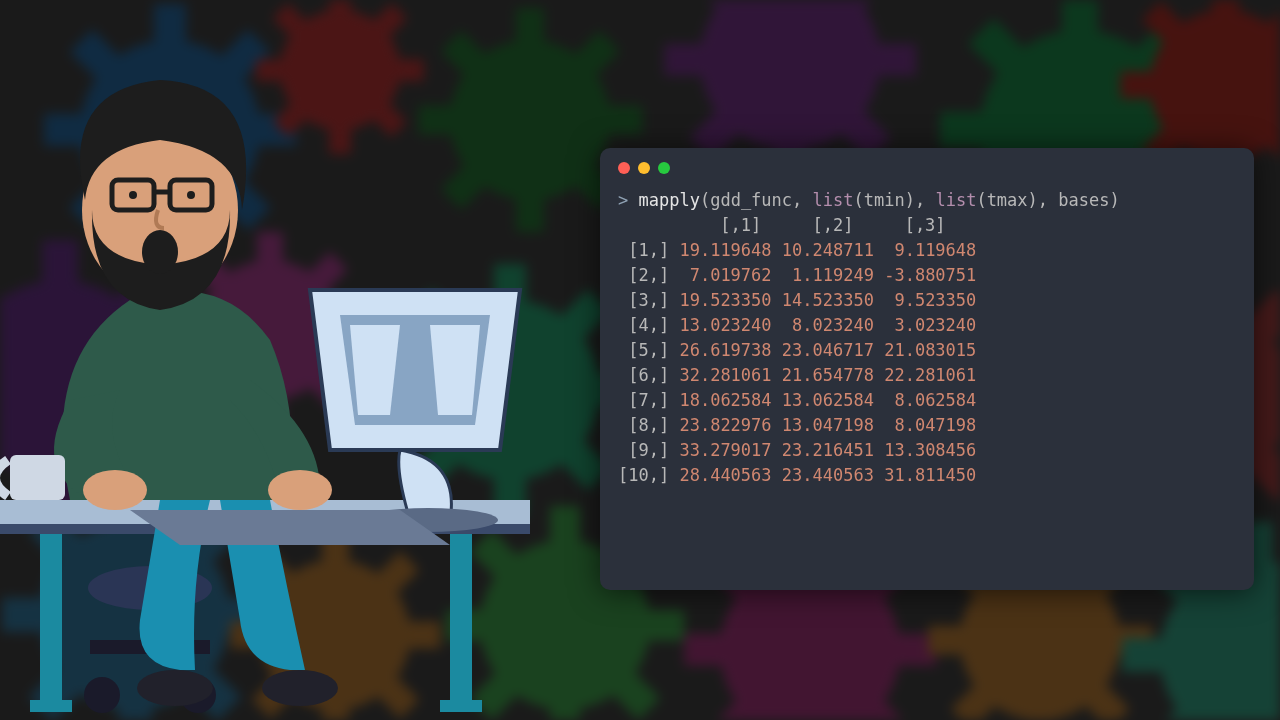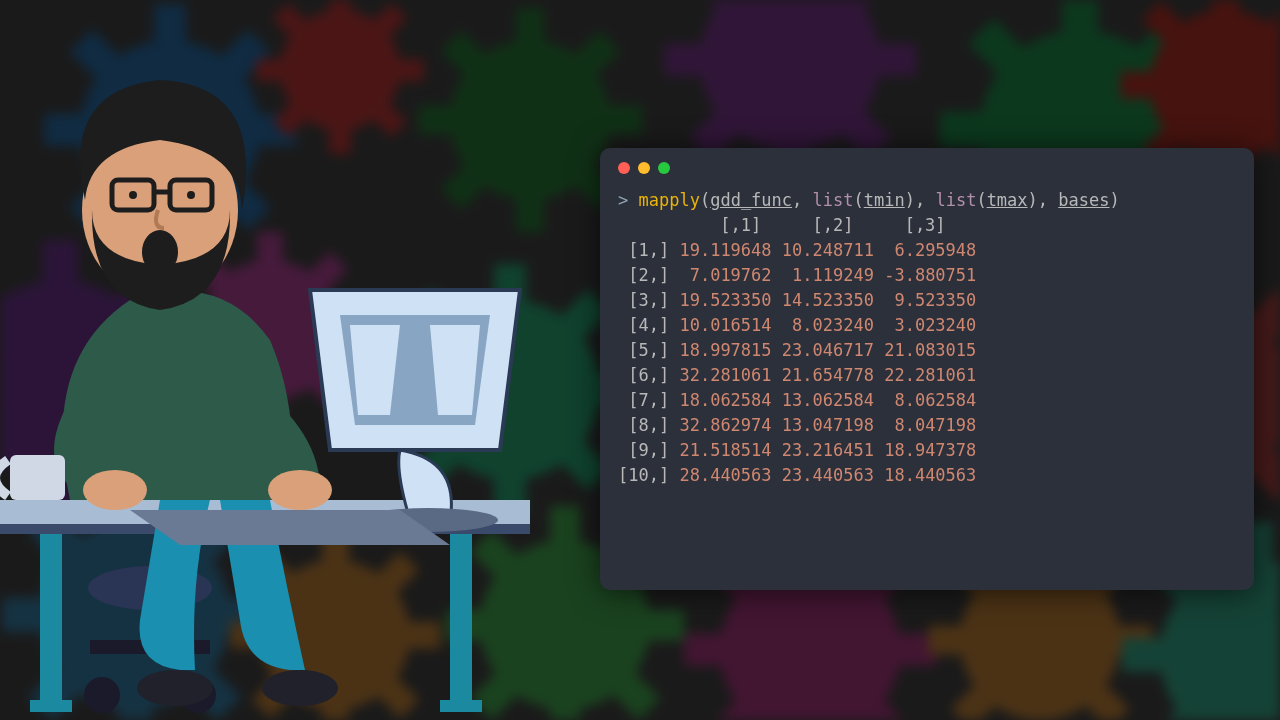--- a/index.html
+++ b/index.html
@@ -76,22 +76,22 @@
   .light-min    { background: #ffbd2e; }
   .light-max    { background: #27c93f; }
 
   .term-body {
     font-size: 17px;
     line-height: 25px;
     white-space: pre;
     color: #b8b8b8;
   }
   .prompt   { color: #8fa1b3; }
-  .func     { color: #eab308; margin-top: 28px; }
-  .sym      { color: #b8b8b8; text-decoration: underline; }
+  .func     { color: #e5e5e5; margin-top: 28px; }
+  .sym      { color: #b8b8b8; }
   .kw       { color: #b48ead; }
   .paren    { color: #b8b8b8; }
   .num      { color: #d08770; }
   .row-lbl  { color: #b8b8b8; }
   .hdr      { color: #b8b8b8; }
 </style>
 </head>
 <body>
 
 <div class="bg" id="bg">
@@ -267,24 +267,24 @@
 </div>
 
 <div class="terminal">
   <div class="traffic-lights">
     <span class="light-close"></span>
     <span class="light-min"></span>
     <span class="light-max"></span>
   </div>
   <div class="term-body" id="term-body"><span class="prompt">&gt;</span> <span class="func">mapply</span><span class="paren">(</span><span class="sym">gdd_func</span><span class="paren">, </span><span class="kw">list</span><span class="paren">(</span><span class="sym">tmin</span><span class="paren">), </span><span class="kw">list</span><span class="paren">(</span><span class="sym">tmax</span><span class="paren">), </span><span class="sym">bases</span><span class="paren">)</span>
           <span class="hdr">[,1]</span>     <span class="hdr">[,2]</span>     <span class="hdr">[,3]</span>
-<span class="row-lbl"> [1,]</span> <span class="num">19.119648</span> <span class="num">10.248711</span> <span class="num"> 6.295948</span>
+<span class="row-lbl"> [1,]</span> <span class="num">19.119648</span> <span class="num">10.248711</span> <span class="num"> 9.119648</span>
 <span class="row-lbl"> [2,]</span> <span class="num"> 7.019762</span> <span class="num"> 1.119249</span> <span class="num">-3.880751</span>
 <span class="row-lbl"> [3,]</span> <span class="num">19.523350</span> <span class="num">14.523350</span> <span class="num"> 9.523350</span>
-<span class="row-lbl"> [4,]</span> <span class="num">10.016514</span> <span class="num"> 8.023240</span> <span class="num"> 3.023240</span>
-<span class="row-lbl"> [5,]</span> <span class="num">18.997815</span> <span class="num">23.046717</span> <span class="num">21.083015</span>
+<span class="row-lbl"> [4,]</span> <span class="num">13.023240</span> <span class="num"> 8.023240</span> <span class="num"> 3.023240</span>
+<span class="row-lbl"> [5,]</span> <span class="num">26.619738</span> <span class="num">23.046717</span> <span class="num">21.083015</span>
 <span class="row-lbl"> [6,]</span> <span class="num">32.281061</span> <span class="num">21.654778</span> <span class="num">22.281061</span>
 <span class="row-lbl"> [7,]</span> <span class="num">18.062584</span> <span class="num">13.062584</span> <span class="num"> 8.062584</span>
-<span class="row-lbl"> [8,]</span> <span class="num">32.862974</span> <span class="num">13.047198</span> <span class="num"> 8.047198</span>
-<span class="row-lbl"> [9,]</span> <span class="num">21.518514</span> <span class="num">23.216451</span> <span class="num">18.947378</span>
-<span class="row-lbl">[10,]</span> <span class="num">28.440563</span> <span class="num">23.440563</span> <span class="num">18.440563</span>
+<span class="row-lbl"> [8,]</span> <span class="num">23.822976</span> <span class="num">13.047198</span> <span class="num"> 8.047198</span>
+<span class="row-lbl"> [9,]</span> <span class="num">33.279017</span> <span class="num">23.216451</span> <span class="num">13.308456</span>
+<span class="row-lbl">[10,]</span> <span class="num">28.440563</span> <span class="num">23.440563</span> <span class="num">31.811450</span>
 </div>
 </div>
 
 </body></html>

